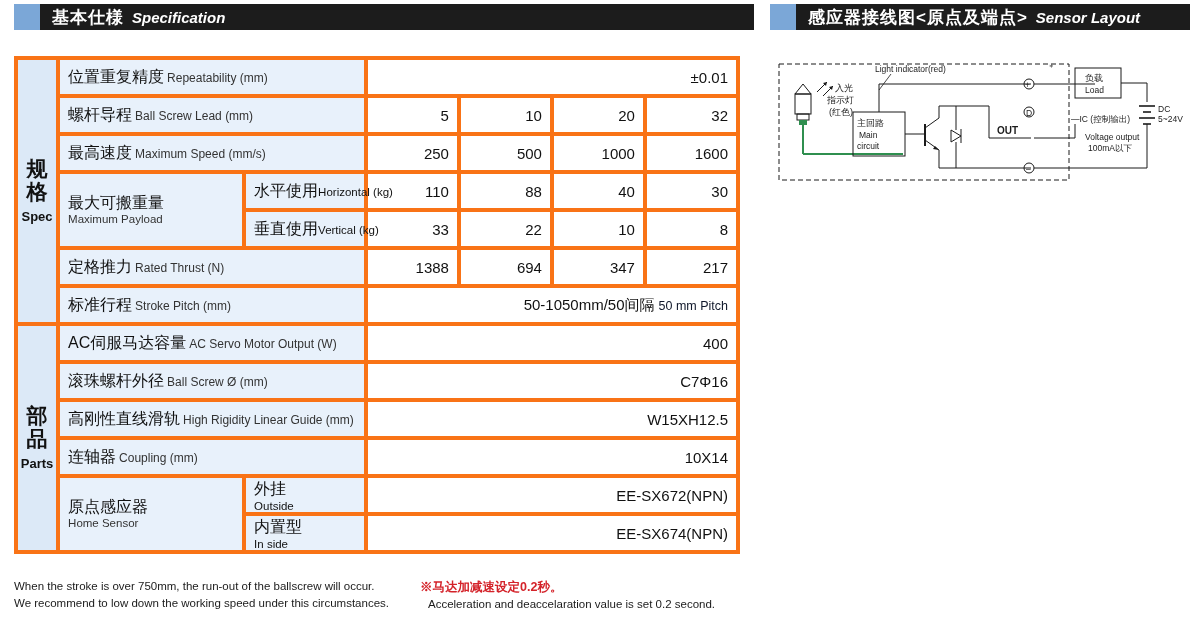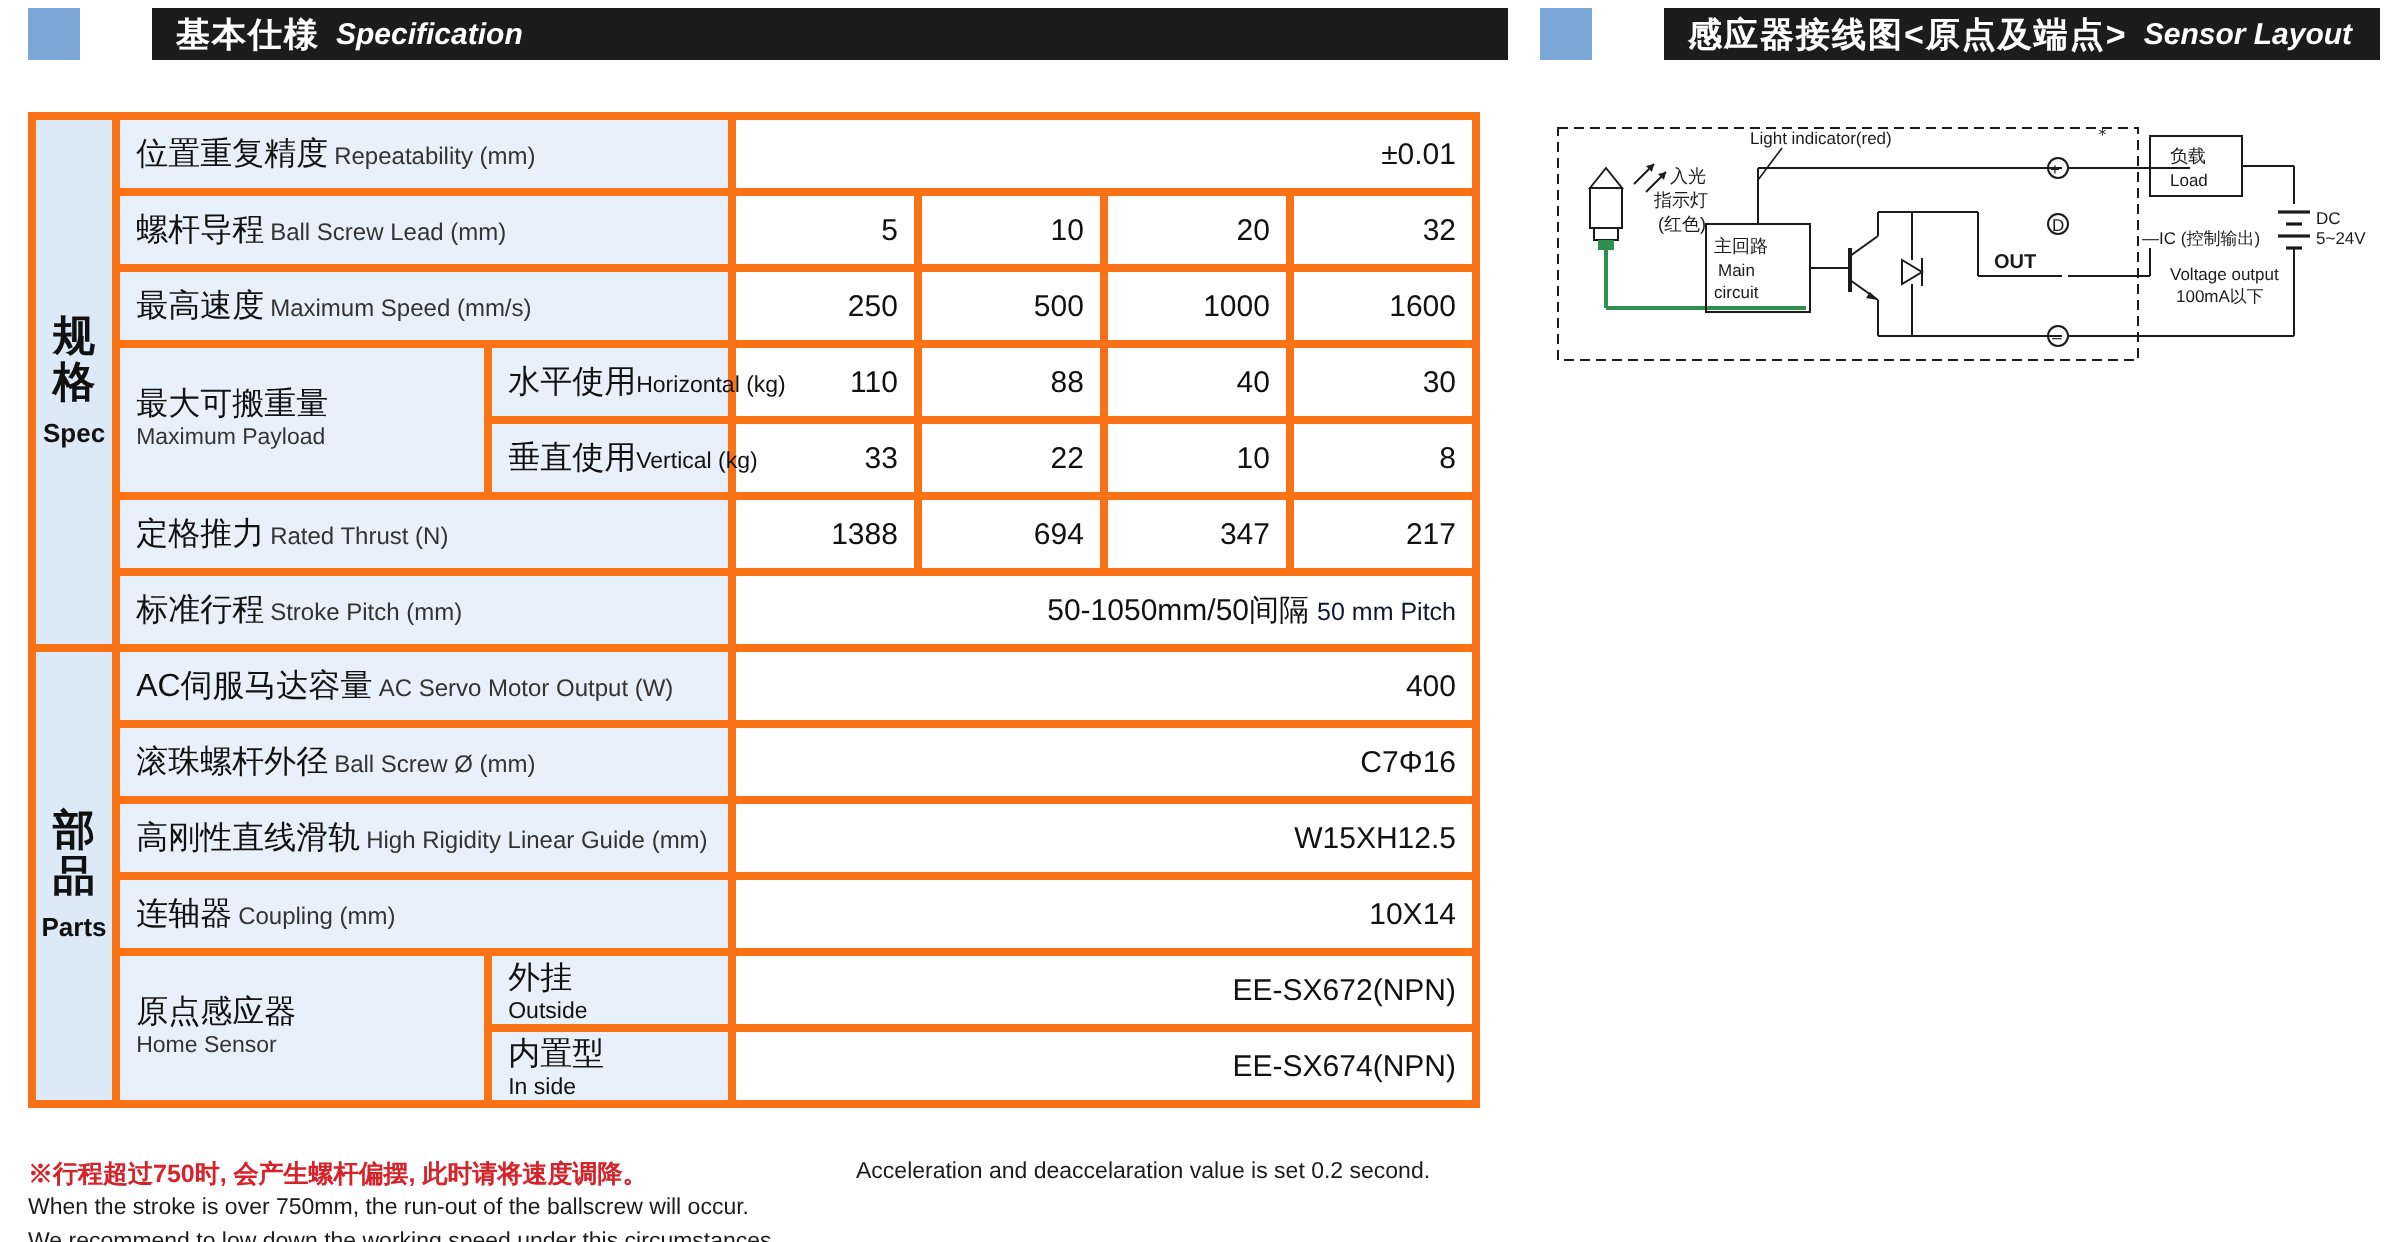--- a/index.html
+++ b/index.html
@@ -13,21 +13,20 @@
     position: relative;
     overflow: hidden;
   }
 
   
   .hdr {
     position: absolute;
     height: 26px;
     display: flex;
     align-items: flex-end;
-    gap: 36px;
   }
   .hdr .bar {
     width: 26px;
     height: 26px;
     background: #7ba7d7;
     flex: 0 0 26px;
   }
   .hdr .strip {
     flex: 1;
     height: 26px;
@@ -318,26 +317,26 @@
       <td class="subcell stack">
         <span class="lcn">内置型</span>
         <span class="len">In side</span>
       </td>
       <td class="valcell" colspan="4">EE-SX674(NPN)</td>
     </tr>
   </tbody>
 </table>
 
 <div id="notes">
-  <div class="note-red">※行程超过750时, 会产生螺杆偏摆, 此时请将速度调降。</div>
   <div class="note-black">When the stroke is over 750mm, the run-out of the ballscrew will occur.</div>
   <div class="note-black">We recommend to low down the working speed under this circumstances.</div>
 </div>
 
 <div id="note-right">
+  <div class="note-red">※马达加减速设定0.2秒。</div>
   <div class="note-black">Acceleration and deaccelaration value is set 0.2 second.</div>
 </div>
 
 <div id="sensor-diagram">
 <svg width="410" height="145" viewBox="0 0 410 145" xmlns="http://www.w3.org/2000/svg">
 
   <rect x="4" y="14" width="290" height="116" fill="none" stroke="#1b1b1b" stroke-width="1" stroke-dasharray="5,3"></rect>
 
   <rect x="20" y="44" width="16" height="20" fill="none" stroke="#1b1b1b" stroke-width="1"></rect>
   <path d="M20 44 L28 34 L36 44 Z" fill="none" stroke="#1b1b1b" stroke-width="1"></path>

